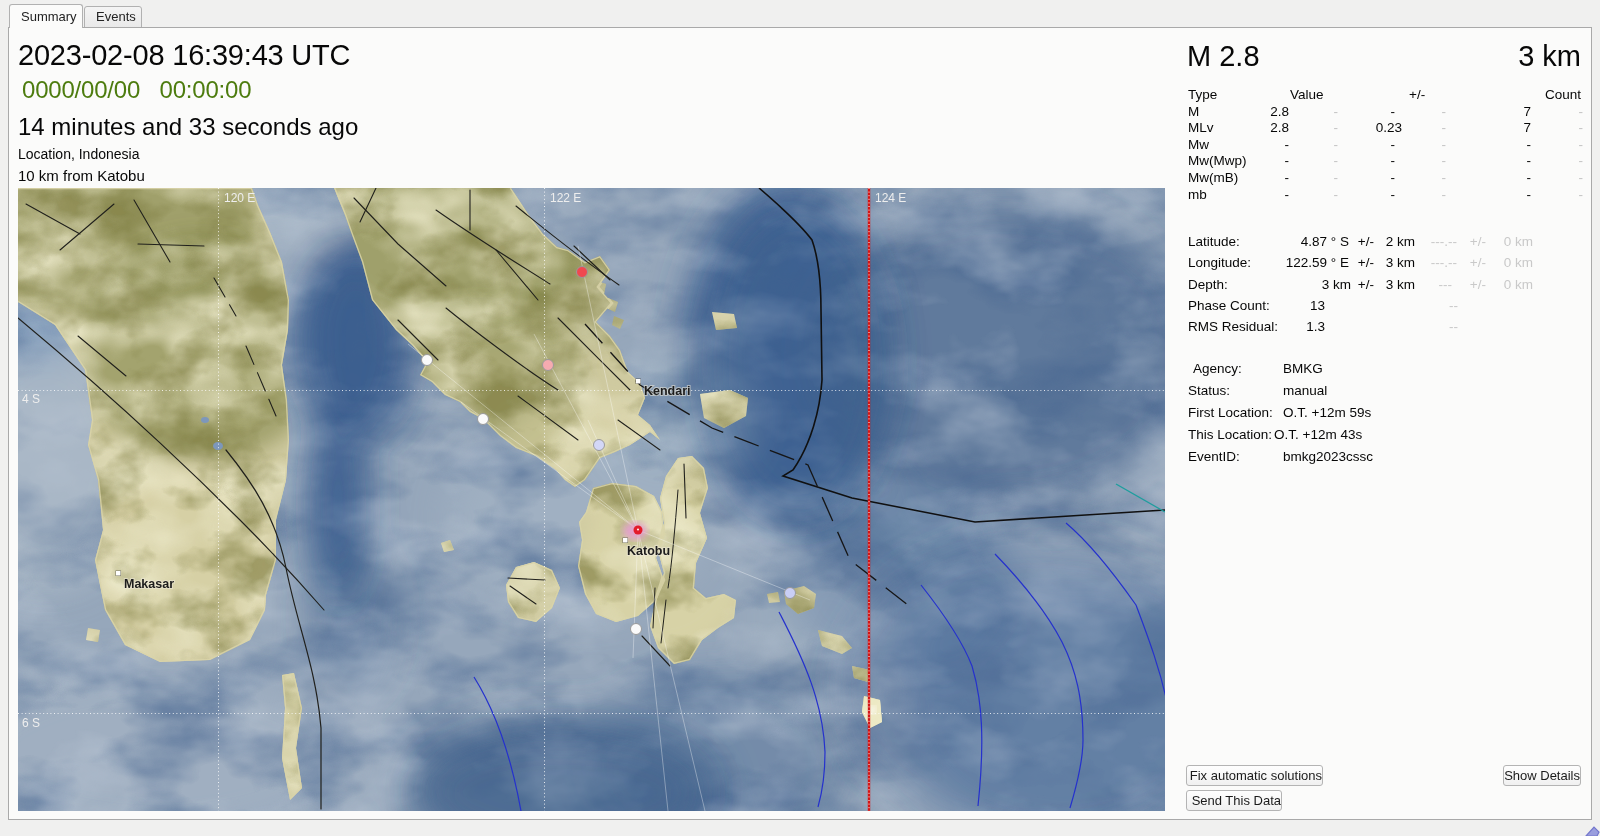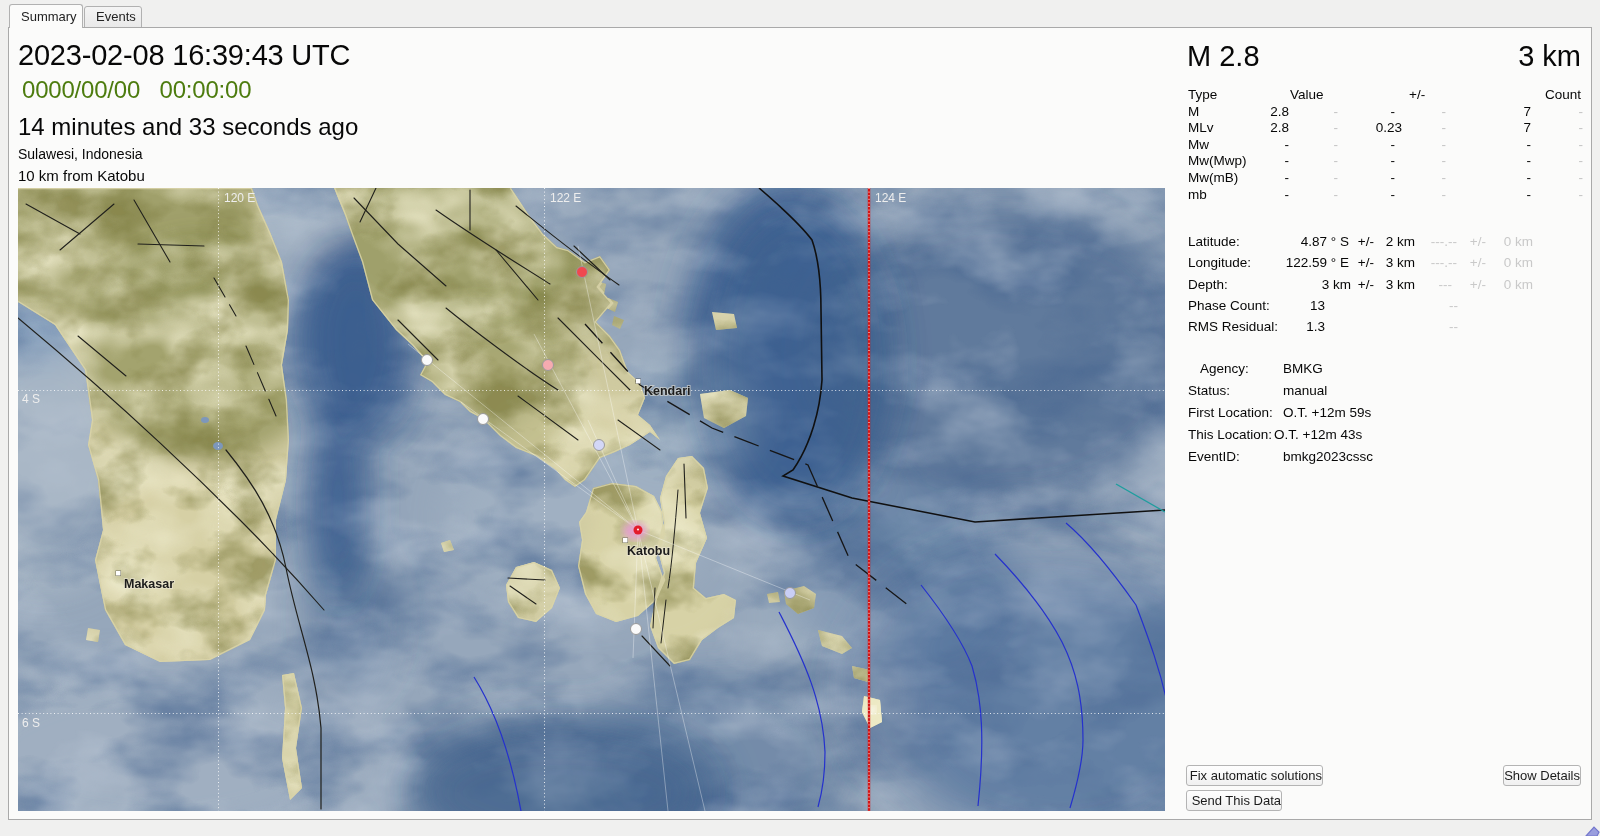--- a/index.html
+++ b/index.html
@@ -17,21 +17,21 @@
 <div class="abs" style="left:84px;top:6px;width:58px;height:22px;background:linear-gradient(#f4f4f4,#e9e9e9);border:1px solid #b1b1b1;border-radius:3px 3px 0 0;box-sizing:border-box"></div>
 <div class="abs" style="left:96px;top:9px;font-size:13px;color:#232323">Events</div>
 
 <div class="abs" style="left:8px;top:27px;width:1584px;height:793px;background:#fbfbfa;border:1px solid #a9a9a9;box-sizing:border-box"></div>
 <div class="abs" style="left:9px;top:4px;width:74px;height:24px;background:#fbfbfa;border:1px solid #b1b1b1;border-bottom:none;border-radius:3px 3px 0 0;box-sizing:border-box"></div>
 <div class="abs" style="left:21px;top:9px;font-size:13px;color:#232323">Summary</div>
 
 <div class="abs b" style="left:18px;top:39px;font-size:29px;color:#070707;letter-spacing:-0.2px">2023-02-08 16:39:43 UTC</div>
 <div class="abs b" style="left:22px;top:76px;font-size:24px;color:#4d7c0f;letter-spacing:-0.2px">0000/00/00&nbsp;&nbsp; 00:00:00</div>
 <div class="abs b" style="left:18px;top:113px;font-size:24px;color:#070707">14 minutes and 33 seconds ago</div>
-<div class="abs b" style="left:18px;top:146px;font-size:14px;color:#070707">Sulawesi, Indonesia</div>
+<div class="abs b" style="left:18px;top:146px;font-size:14px;color:#070707">Location, Indonesia</div>
 <div class="abs" style="left:18px;top:167px;font-size:15px;color:#070707">10 km from Katobu</div>
 
 <div id="map" class="abs" style="left:18px;top:188px;width:1147px;height:623px;background:#98a9bd;overflow:hidden">
 <svg width="1147" height="623" viewBox="0 0 1147 623">
 <defs>
   <filter id="fseaD" x="0" y="0" width="100%" height="100%">
     <feTurbulence type="fractalNoise" baseFrequency="0.009 0.017" numOctaves="4" seed="14"></feTurbulence>
     <feColorMatrix type="matrix" values="0 0 0 0 0  0 0 0 0 0  0 0 0 0 0  2.6 0 0 0 -1.12"></feColorMatrix>
     <feComposite in2="SourceGraphic" operator="in" result="m"></feComposite>
     <feFlood flood-color="#45648f"></feFlood>
@@ -329,21 +329,21 @@
   <div class="abs gray" style="right:50px;top:43px">0 km</div>
   <div class="abs" style="left:1px;top:64px">Phase Count:</div>
   <div class="abs" style="right:258px;top:64px">13</div>
   <div class="abs gray" style="right:125px;top:64px">--</div>
   <div class="abs" style="left:1px;top:85px">RMS Residual:</div>
   <div class="abs" style="right:258px;top:85px">1.3</div>
   <div class="abs gray" style="right:125px;top:85px">--</div>
 </div>
 
 <div id="agency" class="abs" style="left:1187px;top:361px;width:396px;font-size:13.5px;color:#070707">
-  <div class="abs" style="left:13px;top:0px">Agency:</div>
+  <div class="abs" style="left:6px;top:0px">Agency:</div>
   <div class="abs" style="left:96px;top:0px">BMKG</div>
   <div class="abs" style="left:1px;top:22px">Status:</div>
   <div class="abs" style="left:96px;top:22px">manual</div>
   <div class="abs" style="left:1px;top:44px">First Location:</div>
   <div class="abs" style="left:96px;top:44px">O.T. +12m 59s</div>
   <div class="abs" style="left:1px;top:66px">This Location:</div>
   <div class="abs" style="left:87px;top:66px">O.T. +12m 43s</div>
   <div class="abs" style="left:1px;top:88px">EventID:</div>
   <div class="abs" style="left:96px;top:88px">bmkg2023cssc</div>
 </div>

